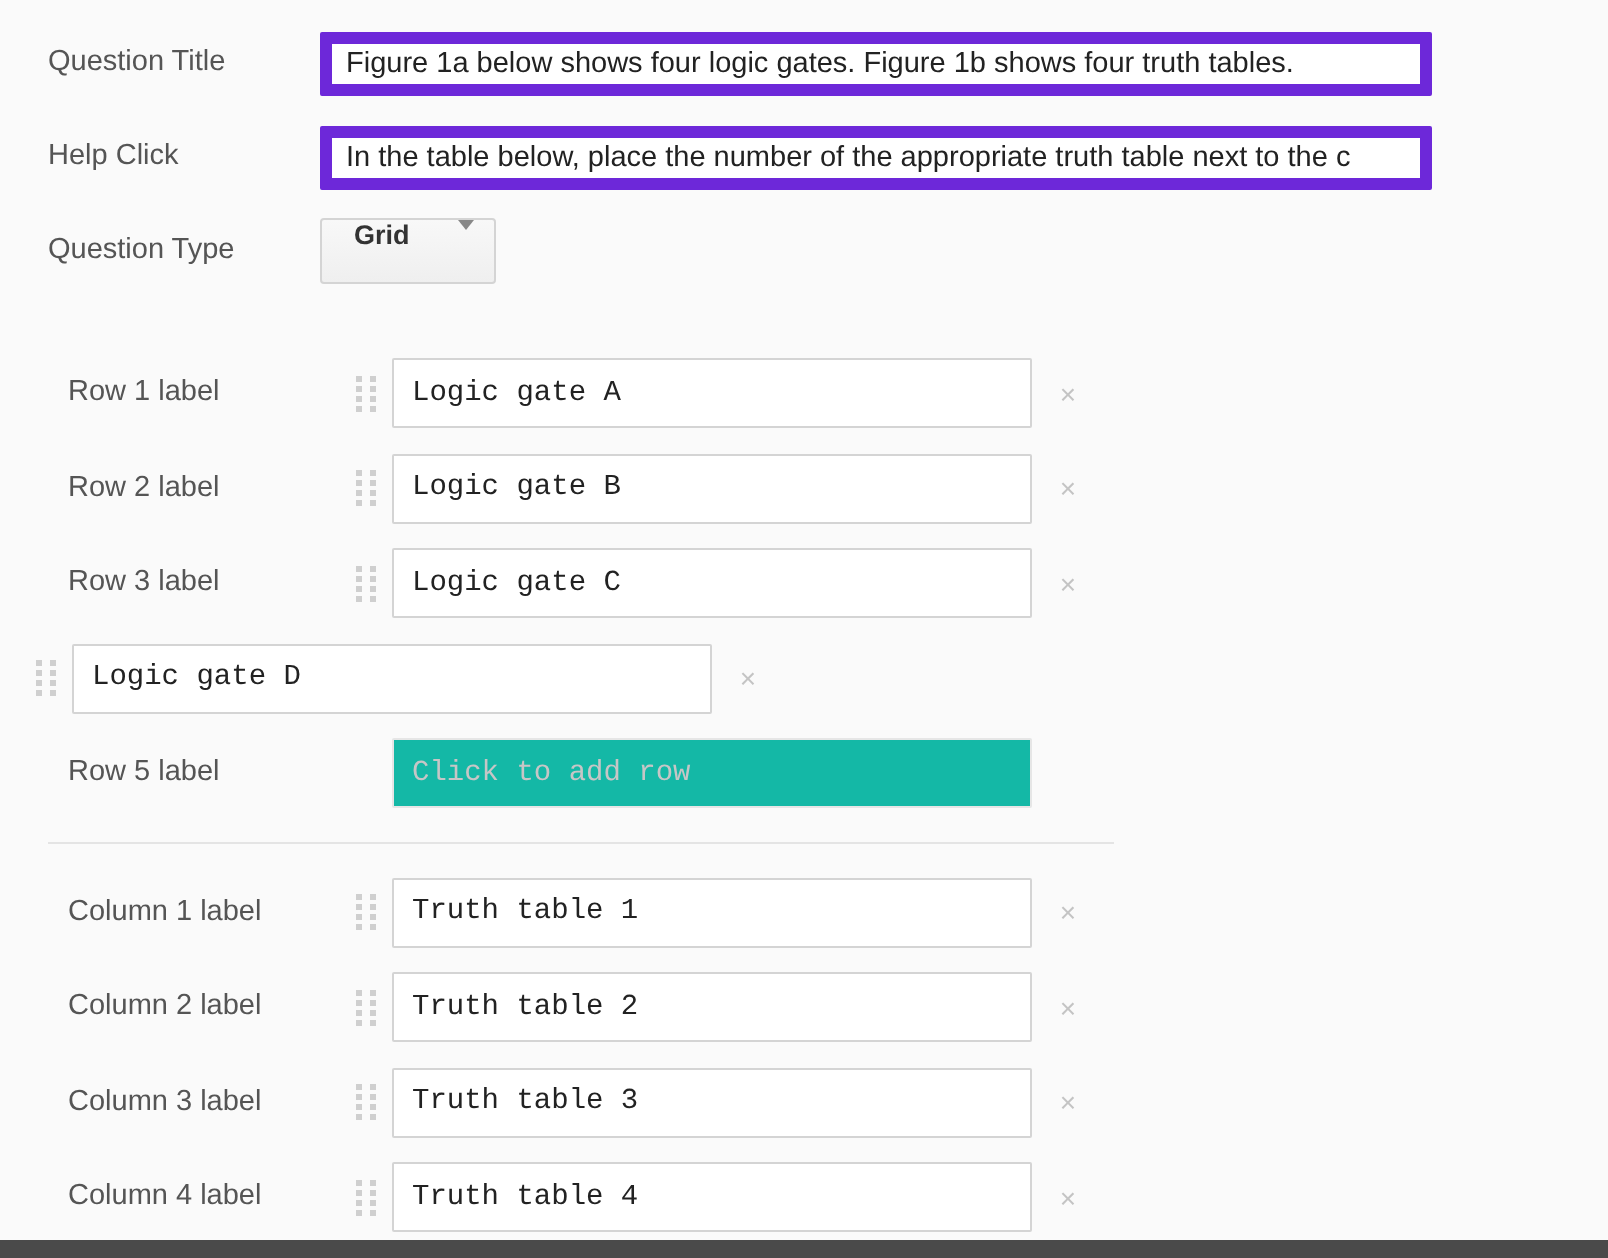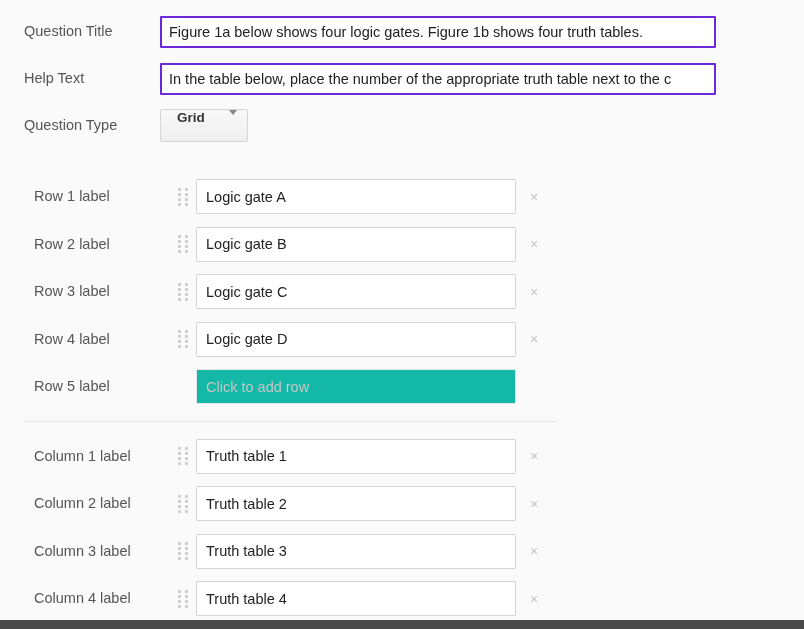--- a/index.html
+++ b/index.html
@@ -40,21 +40,21 @@
     font-size: 14.5px;
     line-height: 1.2;
     white-space: nowrap;
   }
 
   
   .top-input {
     width: 556px;
     height: 32px;
     box-sizing: border-box;
-    border: 2px solid #6d28d9;
+    border: 6px solid #6d28d9;
     background: #ffffff;
     border-radius: 1px;
     padding: 0 7px;
     font-family: "Liberation Sans", sans-serif;
     font-size: 14.5px;
     color: #222222;
     outline: none;
   }
   .top-input::placeholder { color: #c9c9c9; }
 
@@ -116,21 +116,21 @@
   .grip.empty { visibility: hidden; }
 
   .opt-input {
     width: 320px;
     height: 35px;
     box-sizing: border-box;
     border: 1px solid #d4d4d4;
     background: #ffffff;
     border-radius: 1px;
     padding: 0 9px;
-    font-family: Liberation Sans, sans-serif;
+    font-family: Liberation Mono, monospace;
     font-size: 14.5px;
     color: #222222;
     outline: none;
   }
   .opt-input.ghost {
     border-color: #e6e6e6;
     background: #14b8a6;
   }
   .opt-input::placeholder { color: #c6c6c6; }
 
@@ -169,21 +169,21 @@
 <body>
 
 <div class="editor">
 
   <div class="field-row">
     <div class="field-label">Question Title</div>
     <input class="top-input" type="text" value="Figure 1a below shows four logic gates. Figure 1b shows four truth tables." style="">
   </div>
 
   <div class="field-row">
-    <div class="field-label">Help Text</div>
+    <div class="field-label">Help Click</div>
     <input class="top-input" type="text" value="In the table below, place the number of the appropriate truth table next to the c" style="">
   </div>
 
   <div class="field-row">
     <div class="field-label">Question Type</div>
     <div class="dropdown">
       <span class="dropdown-label">Grid</span>
       <span class="caret"></span>
     </div>
   </div>
@@ -236,21 +236,20 @@
             <i></i>
             <i></i>
             <i></i>
             <i></i>
           </span>
         </div>
         <input type="text" class="opt-input" value="Logic gate C" style="">
         <div class="remove-x">×</div>
       </div>
       <div class="opt-row">
-        <div class="field-label">Row 4 label</div>
         <div class="grip">
           <span class="grip-dots">
             <i></i>
             <i></i>
             <i></i>
             <i></i>
             <i></i>
             <i></i>
             <i></i>
             <i></i>

